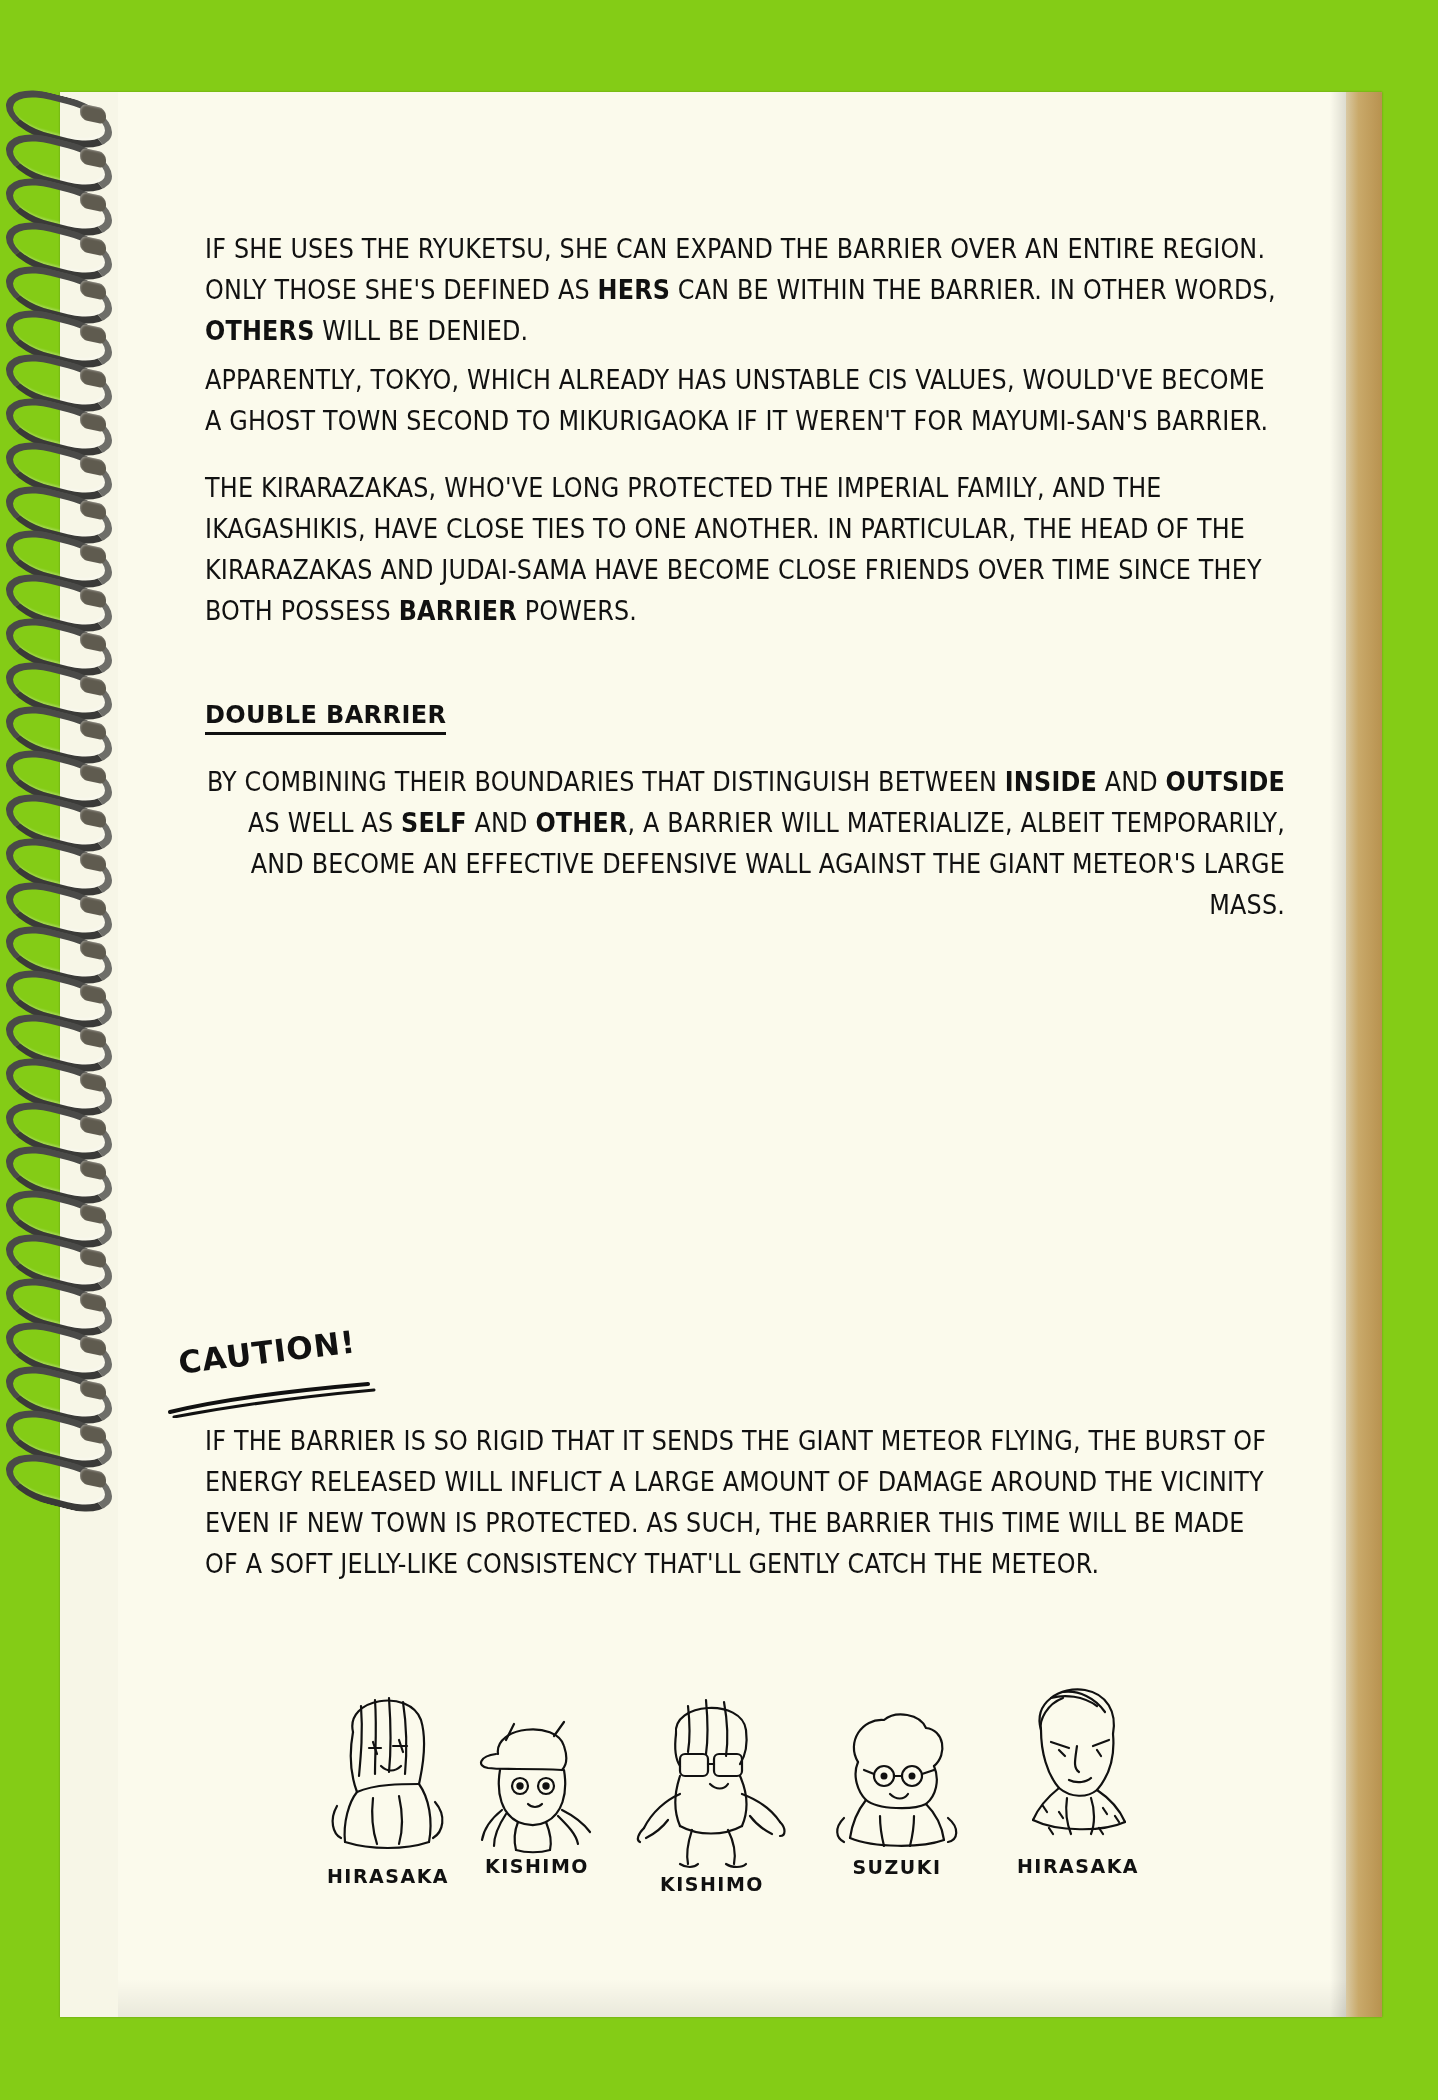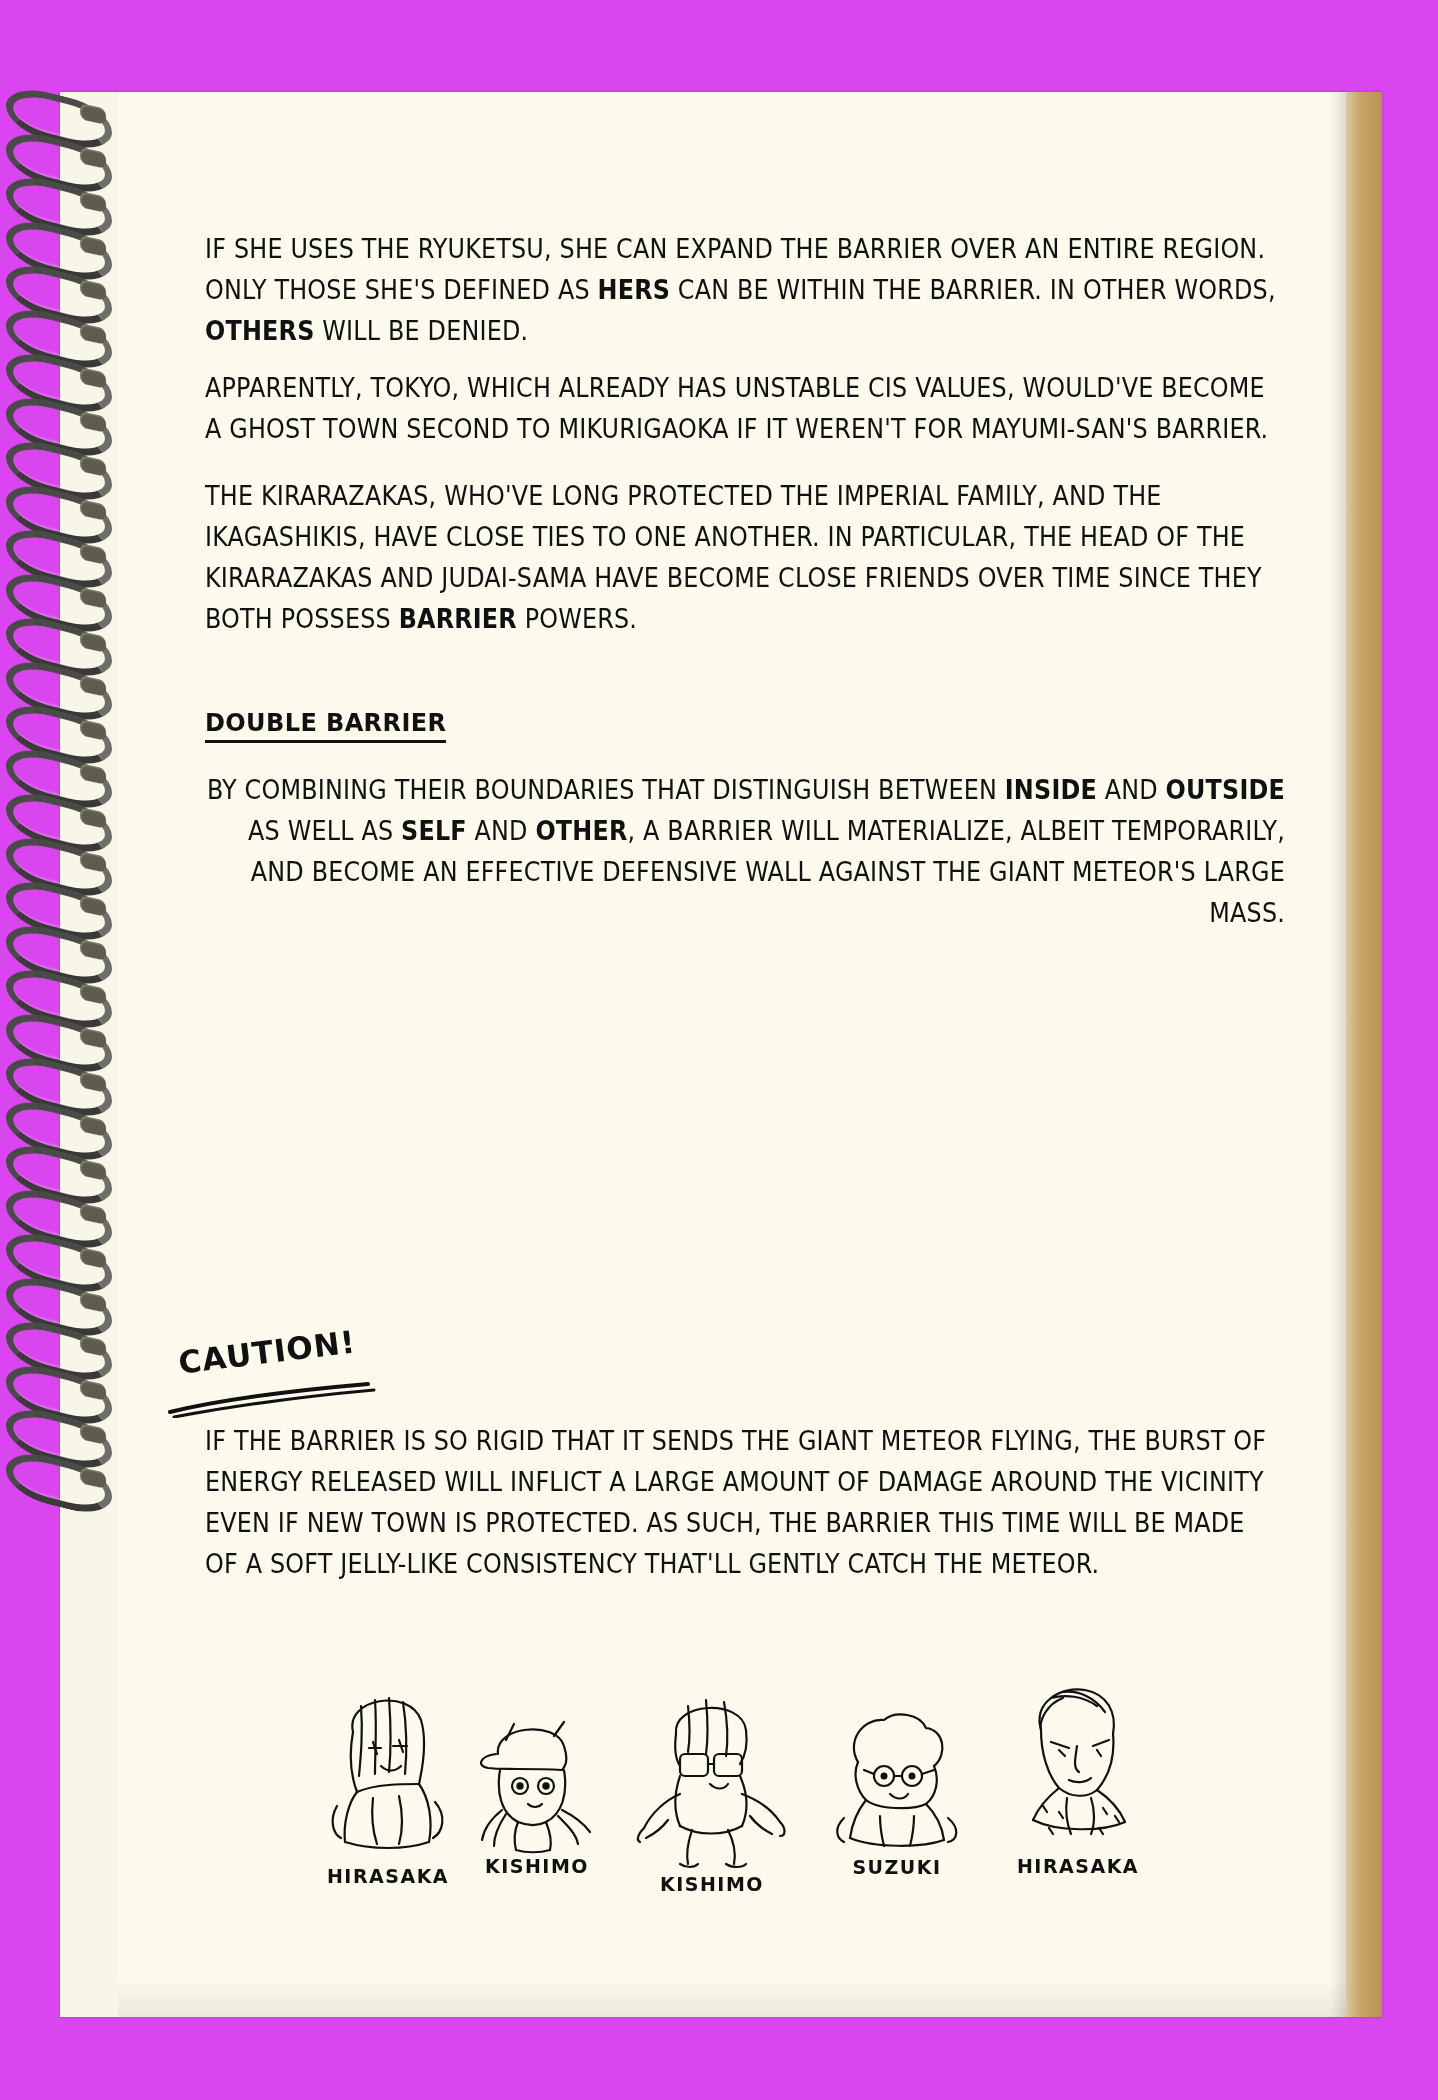--- a/index.html
+++ b/index.html
@@ -11,21 +11,21 @@
     width: 1438px;
     height: 2100px;
     overflow: hidden;
     font-family: "Liberation Sans", sans-serif;
   }
 
   #page {
     position: relative;
     width: 1438px;
     height: 2100px;
-    background: #d946ef;
+    background: #84cc16;
   }
 
   
   .paper {
     position: absolute;
     left: 60px;
     top: 92px;
     width: 1322px;
     height: 1925px;
     background: #f7f6e7;
@@ -329,21 +329,21 @@
       </div>
       <div class="coil" style="top: 1364px;">
         <div class="wire"></div>
         <div class="tip"></div>
       </div>
     </div>
 
   <div class="content">
 
     <p class="para" id="p1"><span>If she uses the Ryuketsu, she can expand the barrier over an entire region. Only those she's defined as </span><b>hers</b><span> can be within the barrier. In other words, </span><b>others</b><span> will be denied.</span></p>
-    <p class="para" id="p2" style="margin-top:16px;"><span>Apparently, Tokyo, which already has unstable CIS values, would've become a ghost town second to Mikurigaoka if it weren't for Mayumi-san's barrier.</span></p>
+    <p class="para" id="p2" style="margin-top:8px;"><span>Apparently, Tokyo, which already has unstable CIS values, would've become a ghost town second to Mikurigaoka if it weren't for Mayumi-san's barrier.</span></p>
 
     <div class="gap-sm"></div>
 
     <p class="para" id="p3"><span>The Kirarazakas, who've long protected the imperial family, and the Ikagashikis, have close ties to one another. In particular, the head of the Kirarazakas and Judai-sama have become close friends over time since they both possess </span><b>barrier</b><span> powers.</span></p>
 
     <div class="gap-md"></div>
 
     <div>
       <span class="heading">DOUBLE BARRIER</span>
     </div>

